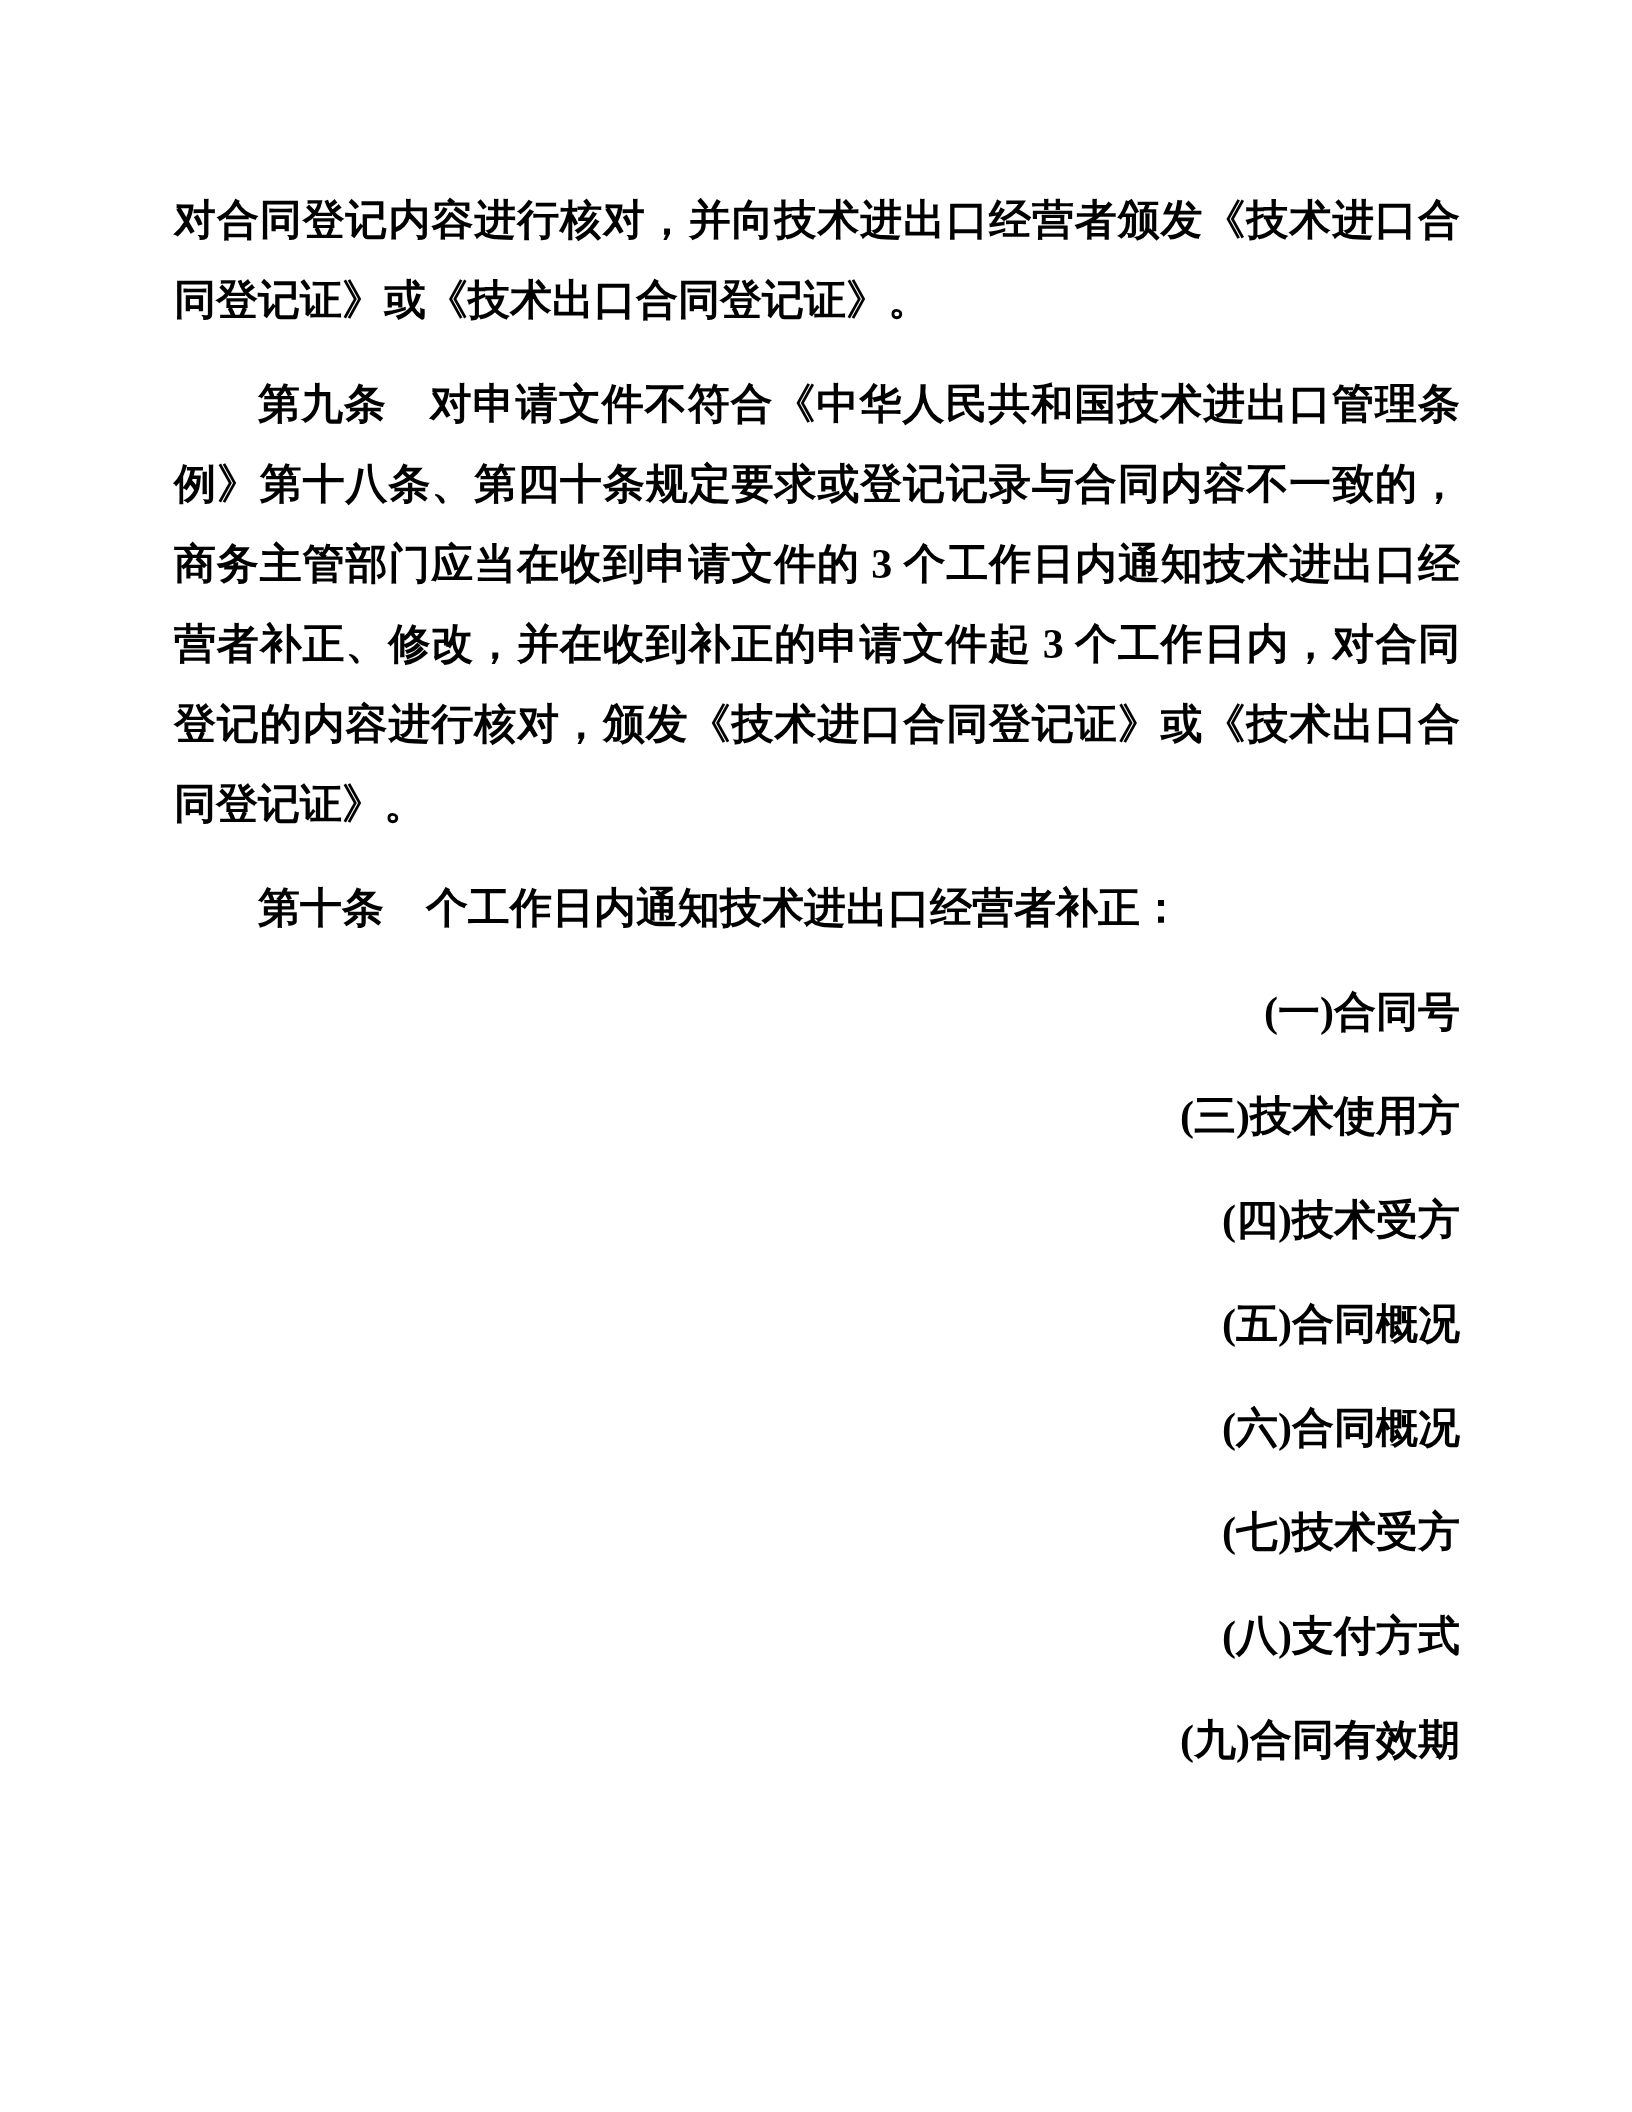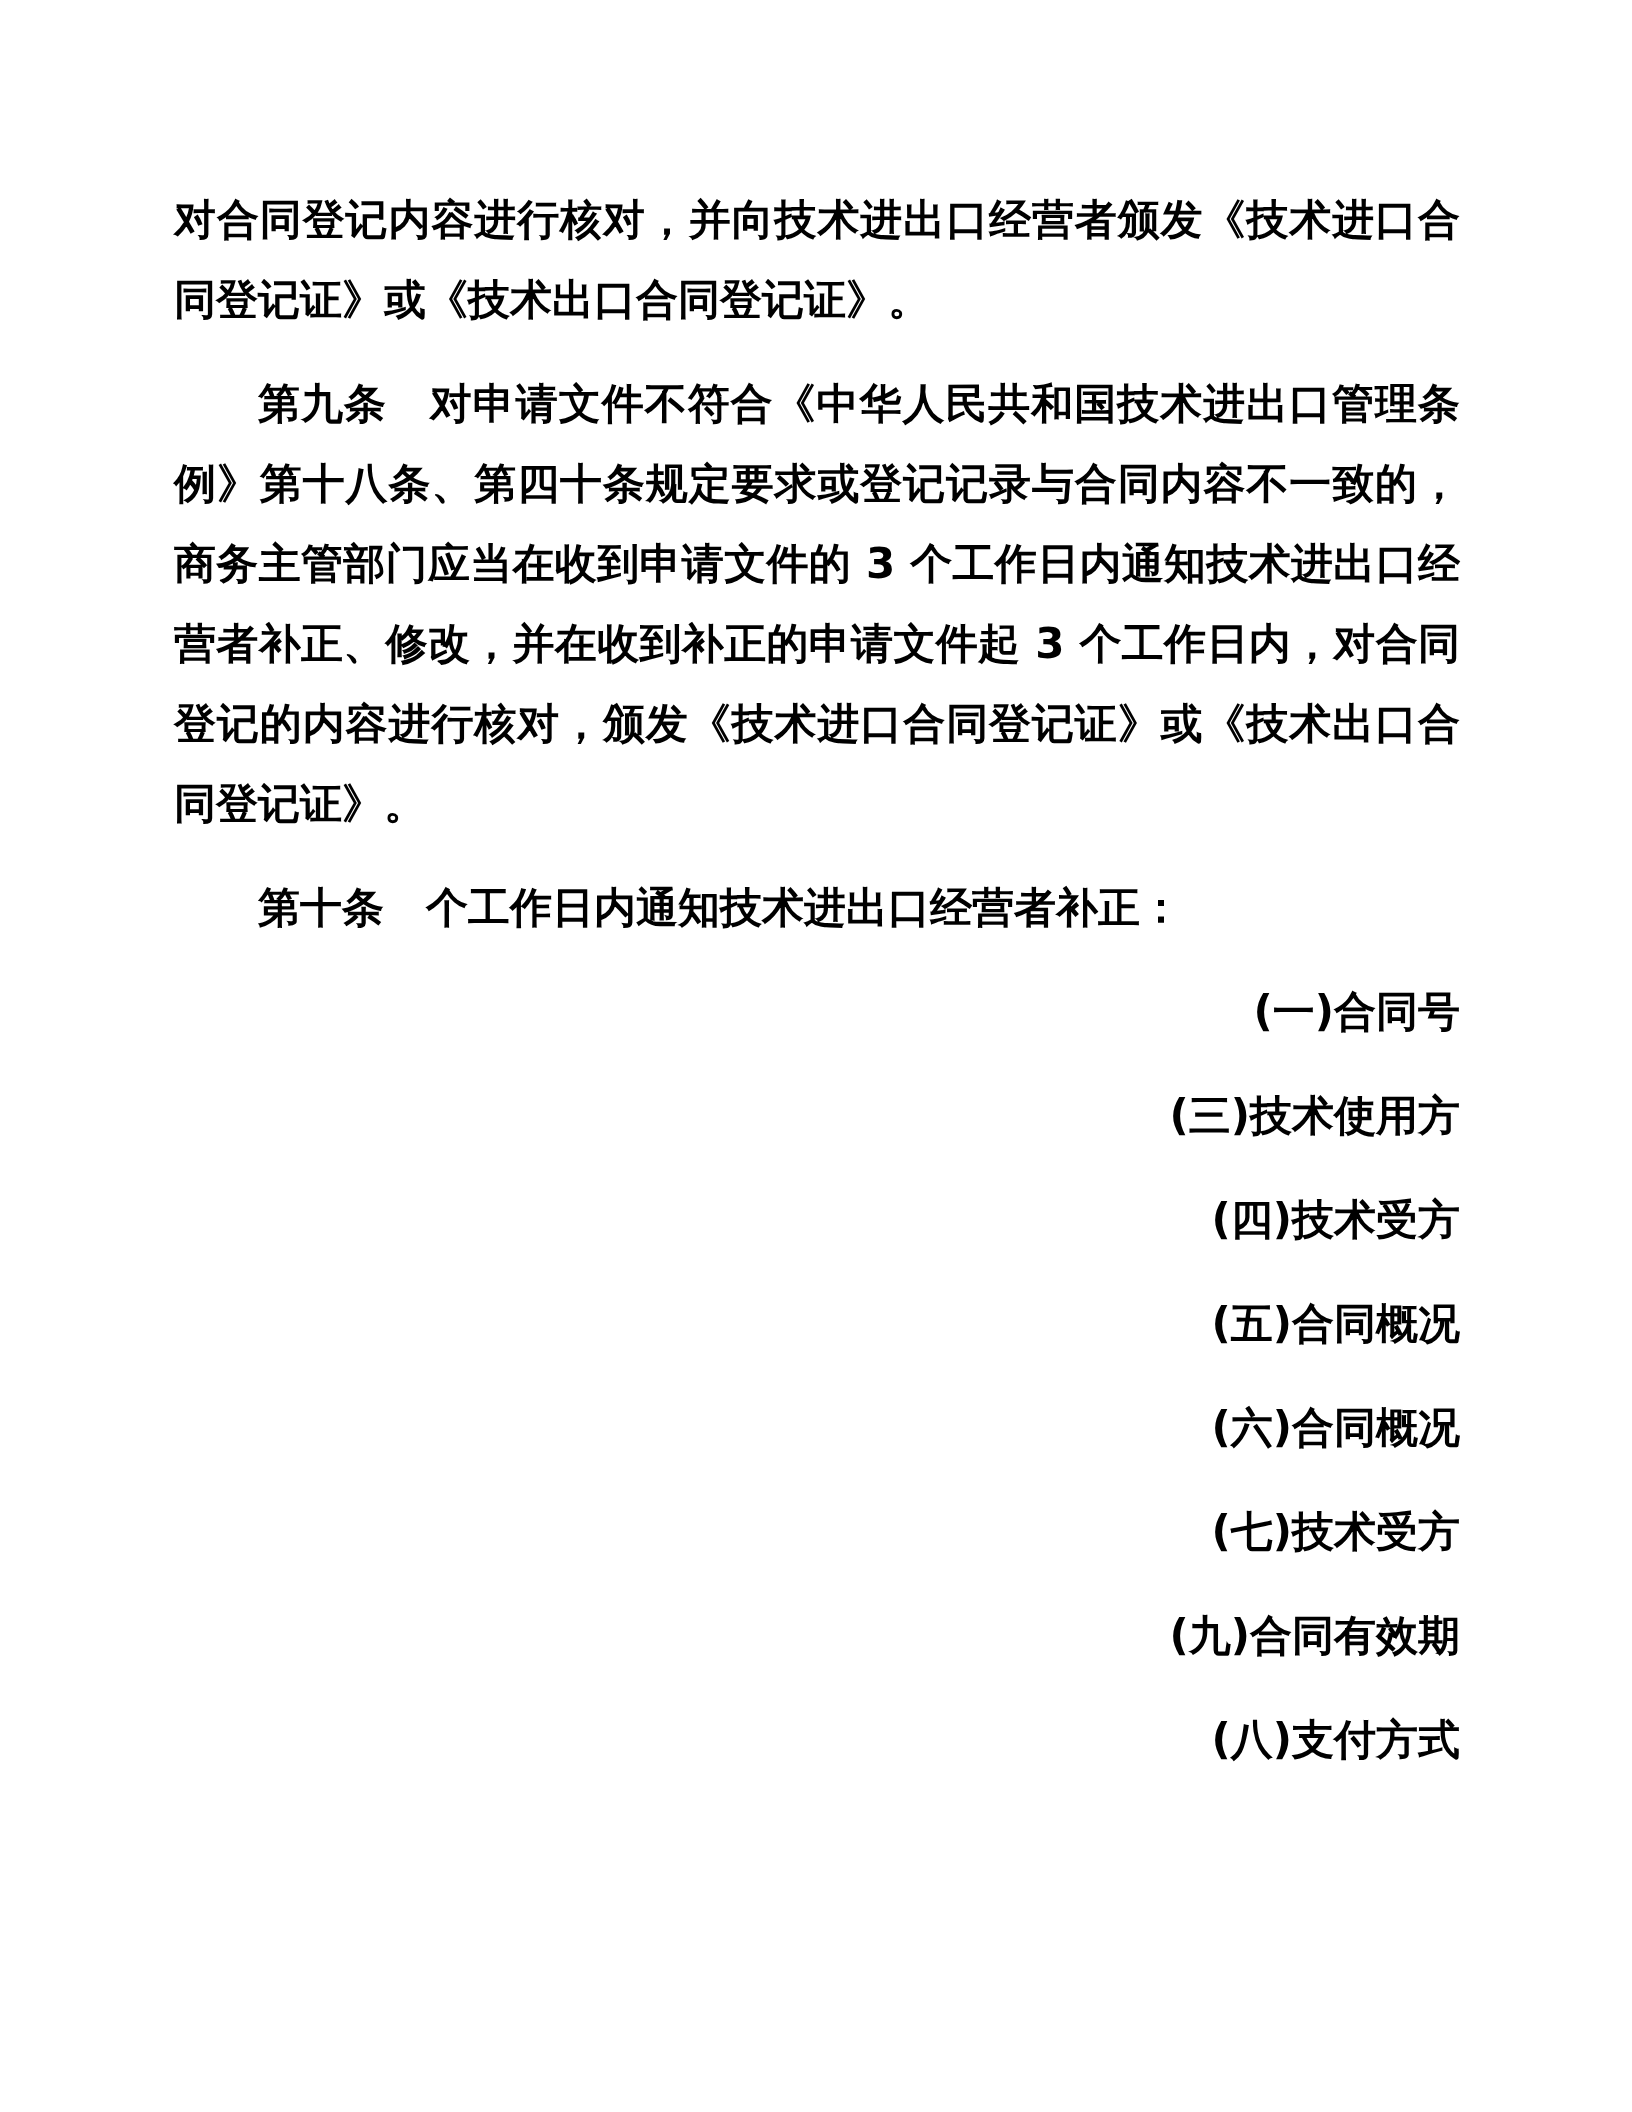--- a/index.html
+++ b/index.html
@@ -26,35 +26,36 @@
     font-size: 42px;
     font-weight: 700;
     line-height: 80px;
     text-align: justify;
     text-justify: inter-ideograph;
     word-break: break-all;
     color: #000000;
   }
   .doc p.indent {
     text-indent: 2em;
+    font-family: Liberation Serif, serif;
   }
   .doc p.list-item {
     text-align: right;
   }
 </style>
 </head>
 <body>
 
 <div class="page">
   <div class="doc">
     <p>对合同登记内容进行核对，并向技术进出口经营者颁发《技术进口合同登记证》或《技术出口合同登记证》。</p>
     <p class="indent">第九条　对申请文件不符合《中华人民共和国技术进出口管理条例》第十八条、第四十条规定要求或登记记录与合同内容不一致的，商务主管部门应当在收到申请文件的 3 个工作日内通知技术进出口经营者补正、修改，并在收到补正的申请文件起 3 个工作日内，对合同登记的内容进行核对，颁发《技术进口合同登记证》或《技术出口合同登记证》。</p>
     <p class="indent">第十条　个工作日内通知技术进出口经营者补正：</p>
     <p class="indent list-item">(一)合同号</p>
     <p class="indent list-item">(三)技术使用方</p>
     <p class="indent list-item">(四)技术受方</p>
     <p class="indent list-item">(五)合同概况</p>
     <p class="indent list-item">(六)合同概况</p>
     <p class="indent list-item">(七)技术受方</p>
+    <p class="indent list-item">(八)支付方式</p>
     <p class="indent list-item">(九)合同有效期</p>
-    <p class="indent list-item">(八)支付方式</p>
   </div>
 </div>
 
 </body></html>

